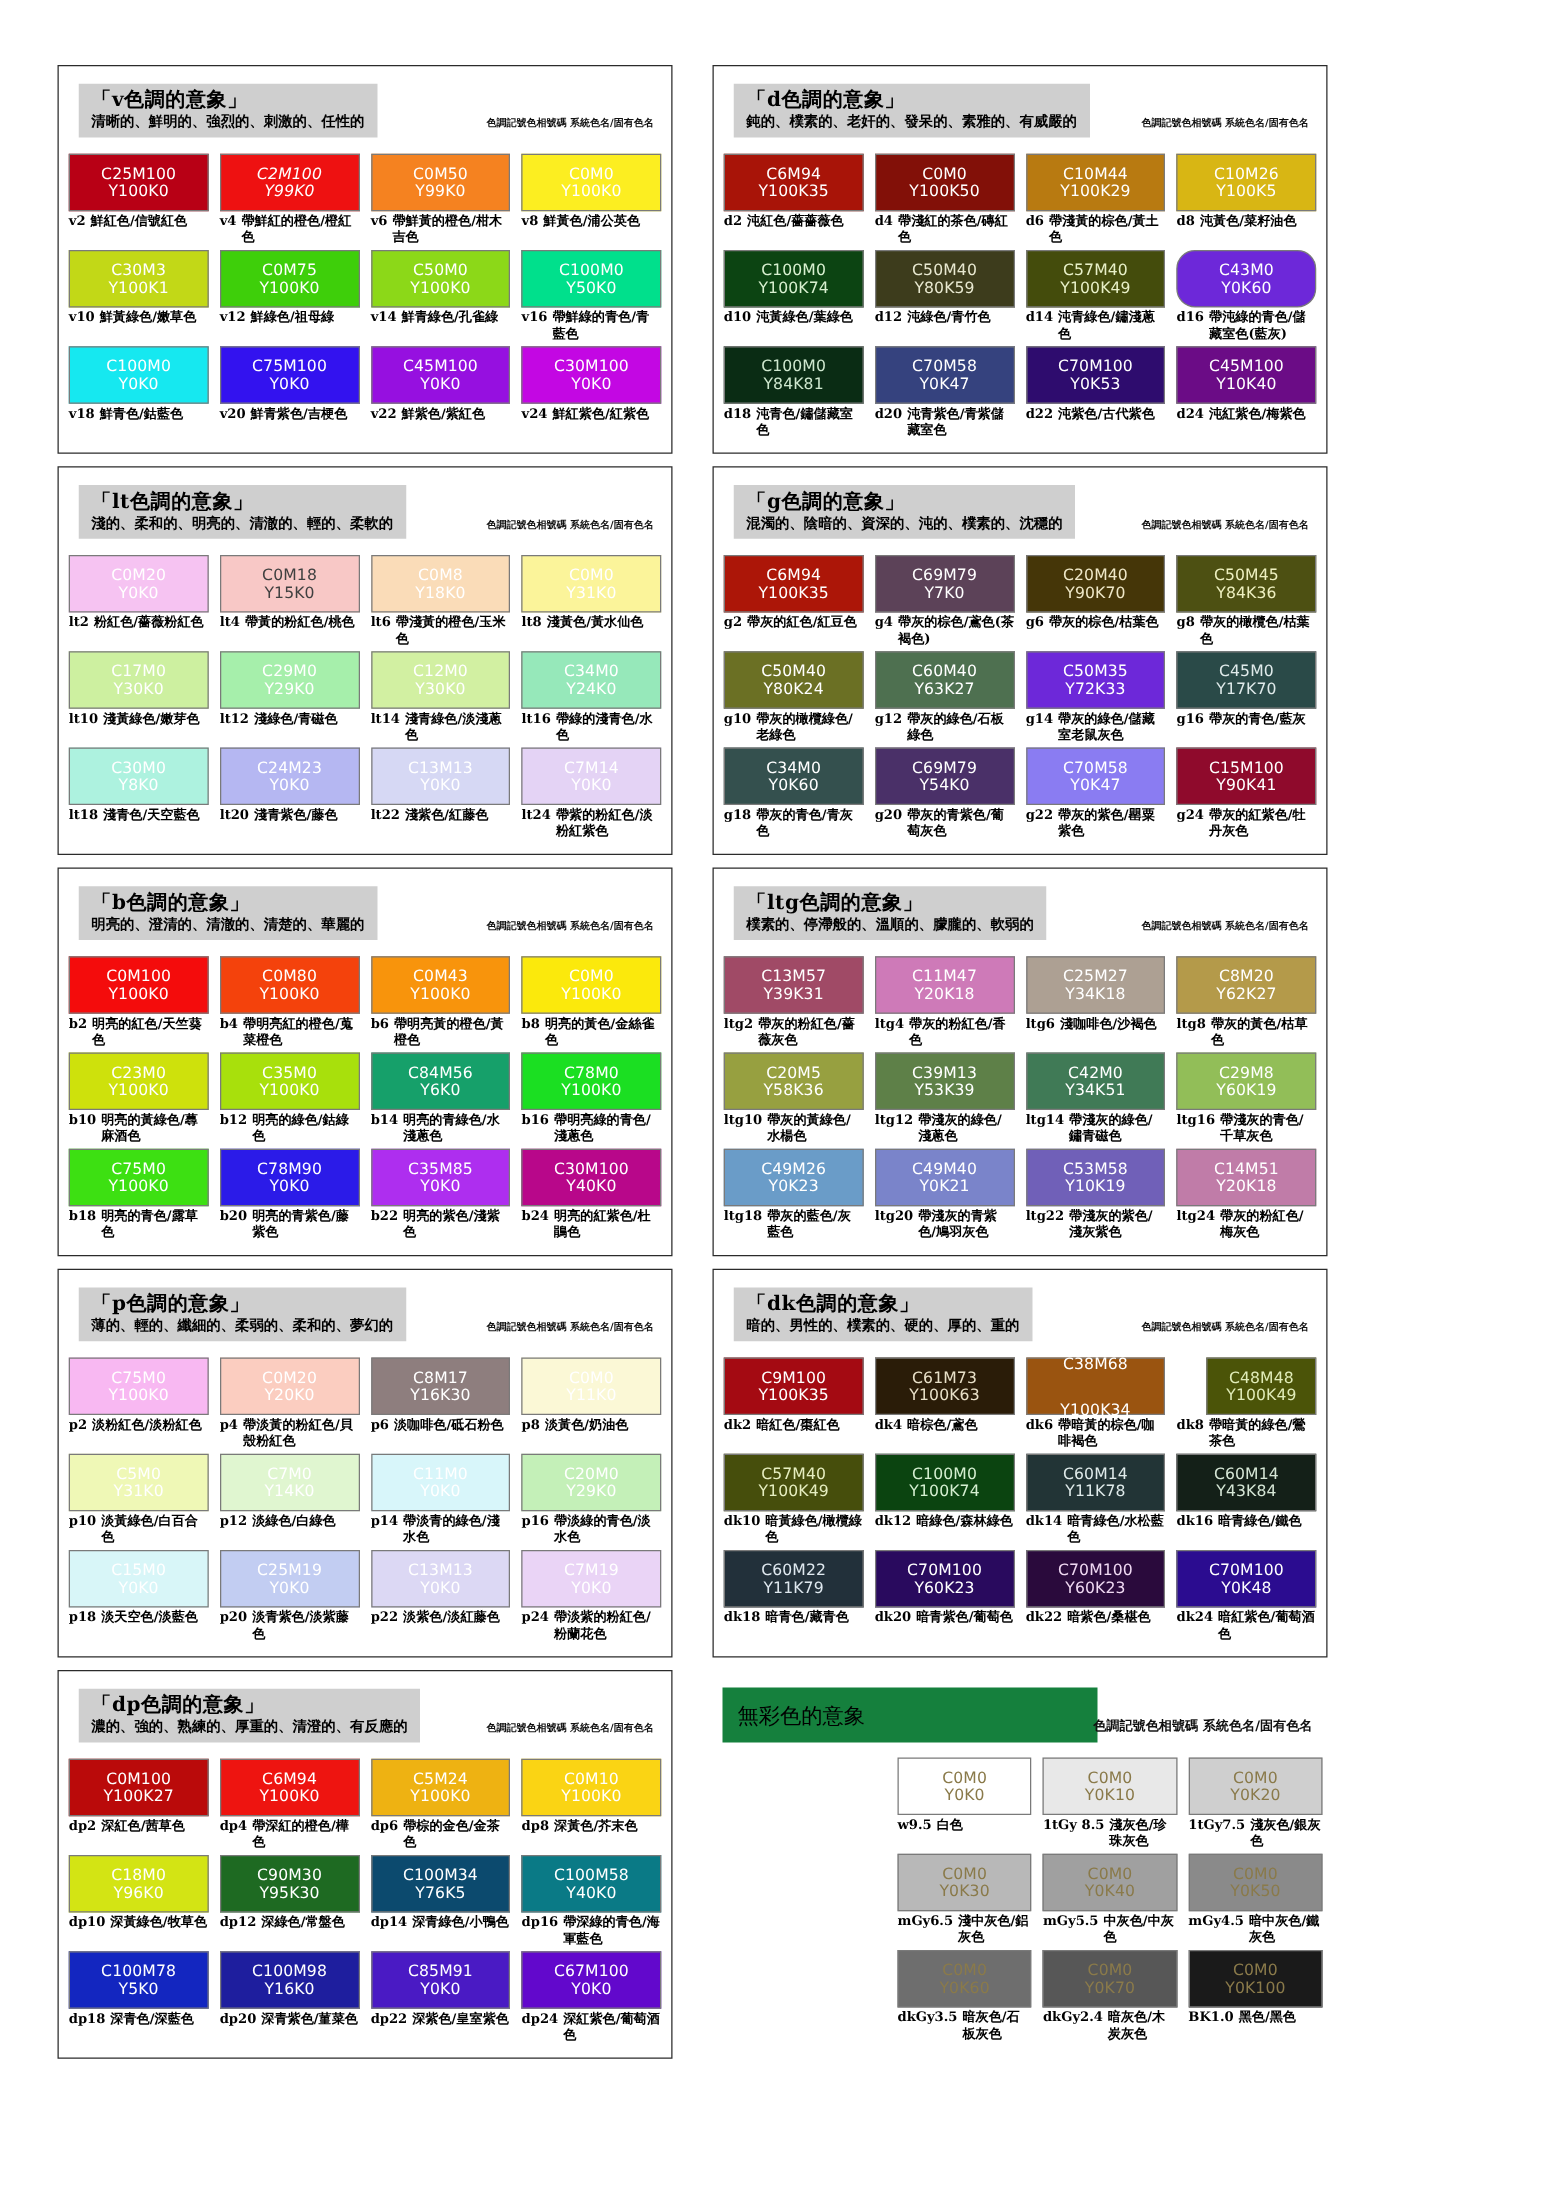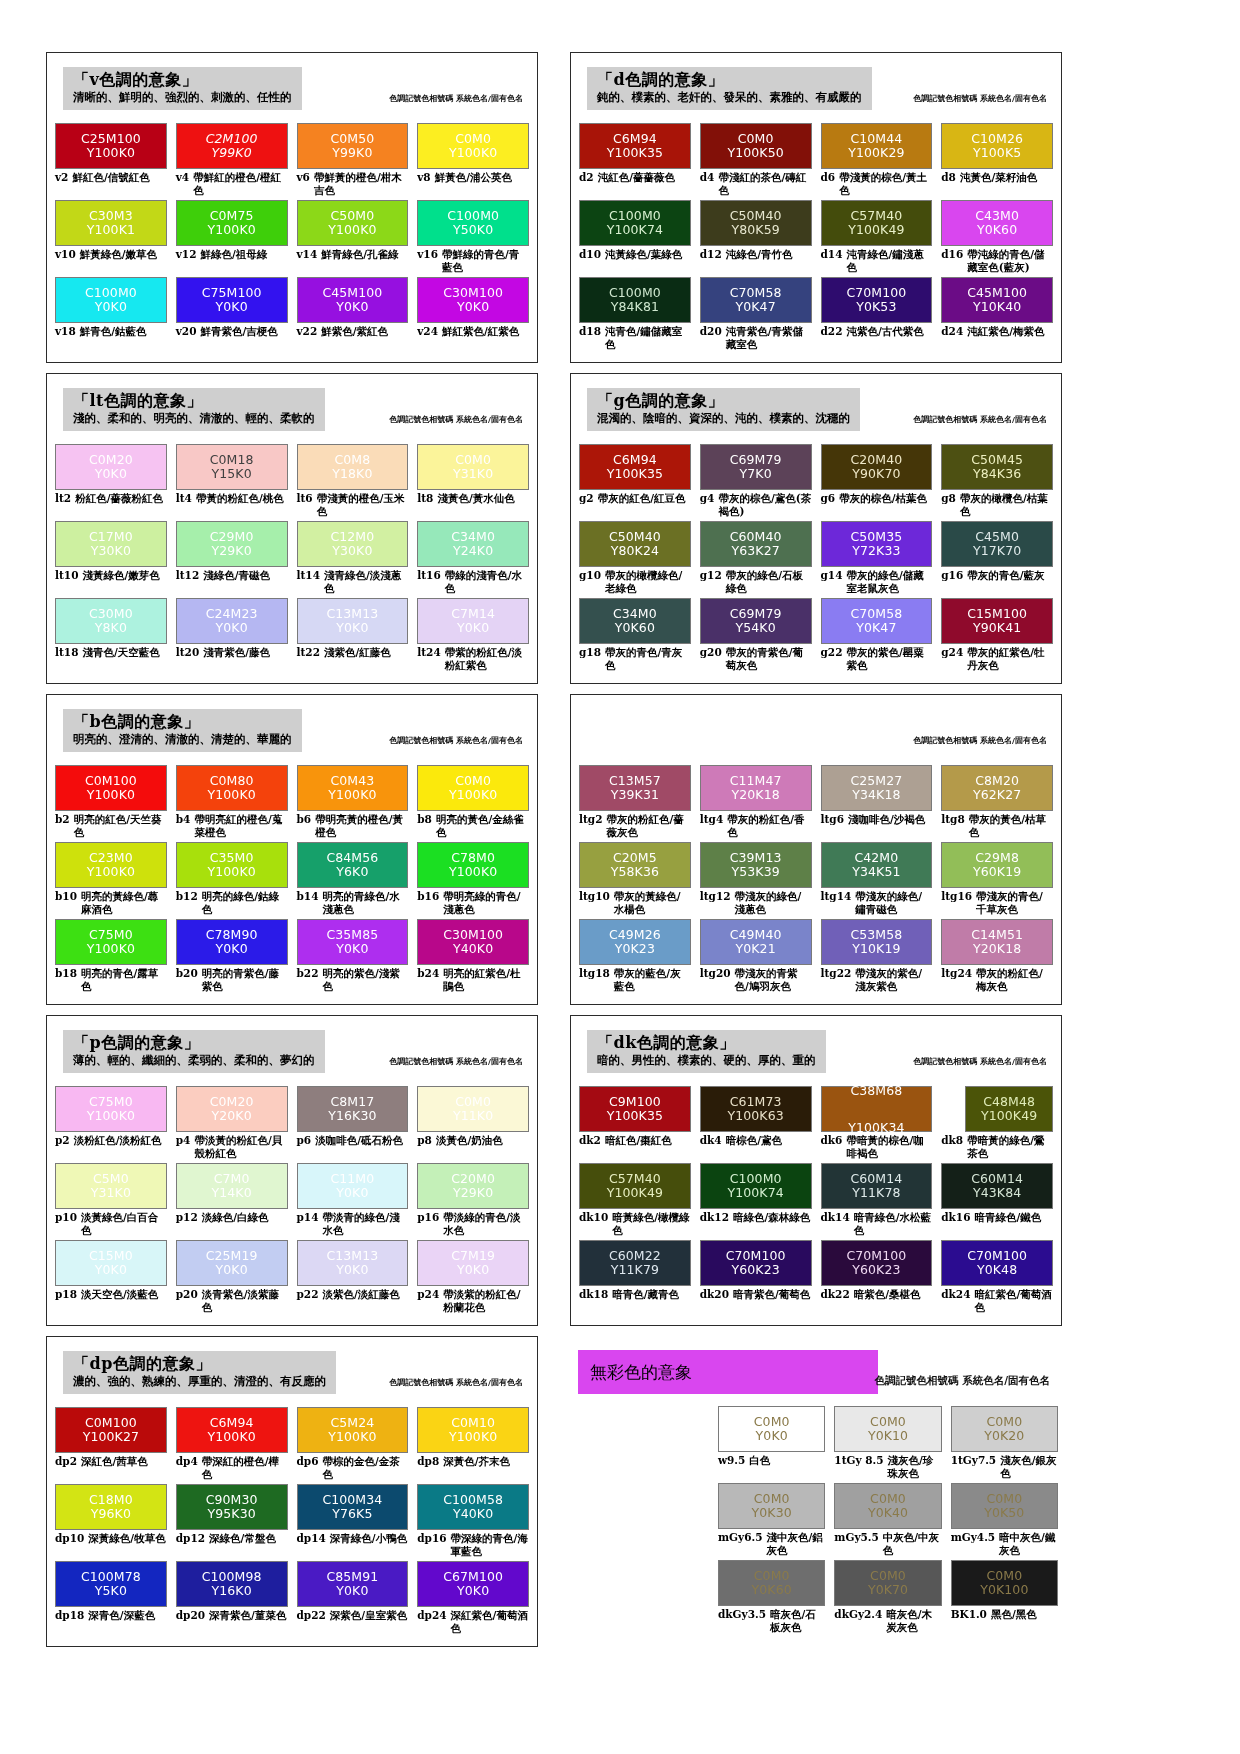--- a/index.html
+++ b/index.html
@@ -63,21 +63,21 @@
     font-weight:bold;font-size:10.5px;line-height:1.22;
     padding:2px 0 3px 0;min-height:26px;
     display:flex;align-items:flex-start;
   }
   .cap .code{margin-right:4px;white-space:nowrap;}
   .cap .nm{display:block;}
 
   
   .achro-head{position:relative;height:50px;margin:0 0 6px 0;}
   .achro-band{
-    position:absolute;left:8px;top:0;background:#d946ef;
+    position:absolute;left:8px;top:0;background:#15803d;
     width:300px;height:44px;display:flex;align-items:center;padding-left:12px;
     box-sizing:border-box;
   }
   .achro-title{font-size:17px;font-family:"DejaVu Sans","Liberation Sans",sans-serif;}
   .achro-rows{margin-left:148px;}
   .achro-rows .row{grid-template-columns:repeat(3,1fr);column-gap:9px;width:340px;}
   .achro-rows .chip span{color:#8a7a4a;}
 </style>
 </head>
 <body>
@@ -297,21 +297,21 @@
               <div class="chip" style="background: rgb(68, 76, 12); color: rgb(232, 240, 200);">
                 <span>C57M40</span>
                 <span>Y100K49</span>
               </div>
               <div class="cap">
                 <span class="code">d14</span>
                 <span class="nm">沌青綠色/鏽淺蔥色</span>
               </div>
             </div>
             <div class="cell">
-              <div class="chip" style="background: #d946ef; color: rgb(255, 255, 255);">
+              <div class="chip" style="background: #6d28d9; color: rgb(255, 255, 255); border-radius: 15px;">
                 <span>C43M0</span>
                 <span>Y0K60</span>
               </div>
               <div class="cap">
                 <span class="code">d16</span>
                 <span class="nm">帶沌綠的青色/儲藏室色(藍灰)</span>
               </div>
             </div>
           </div>
           <div class="row">
@@ -764,20 +764,24 @@
               <div class="cap">
                 <span class="code">b24</span>
                 <span class="nm">明亮的紅紫色/杜鵑色</span>
               </div>
             </div>
           </div>
         </div>
       </div>
       <div class="panel">
         <div class="panel-head">
+          <div class="head-band">
+            <div class="tone-title">「ltg色調的意象」</div>
+            <div class="tone-adj">樸素的、停滯般的、溫順的、朦朧的、軟弱的</div>
+          </div>
           <div class="legend">色調記號色相號碼 系統色名/固有色名</div>
         </div>
         <div class="rows">
           <div class="row">
             <div class="cell">
               <div class="chip" style="background: rgb(160, 74, 102); color: rgb(255, 255, 255);">
                 <span>C13M57</span>
                 <span>Y39K31</span>
               </div>
               <div class="cap">

